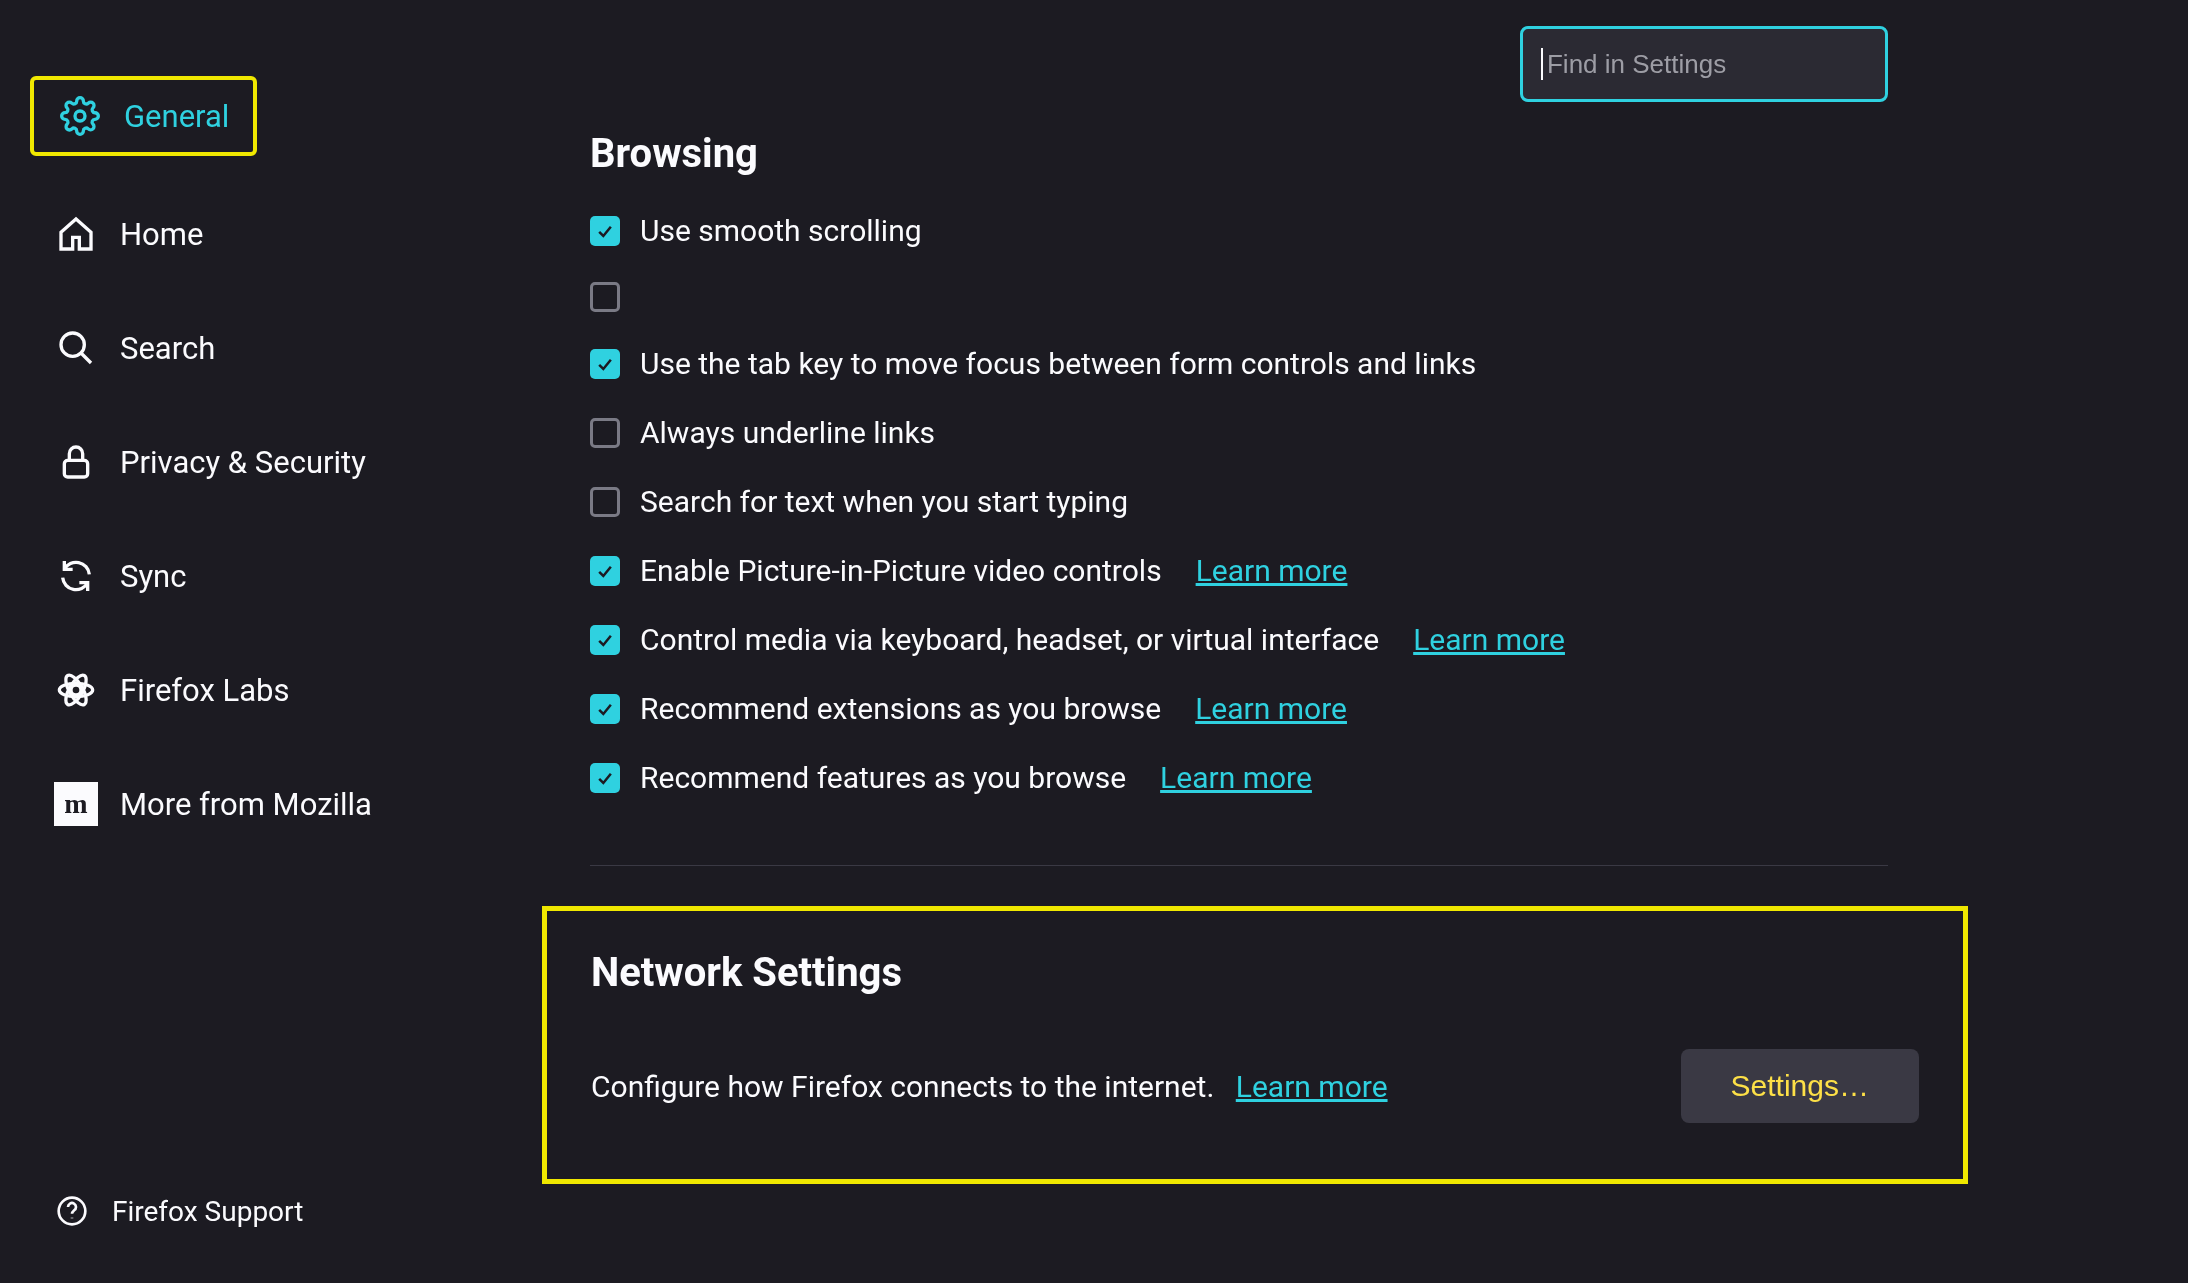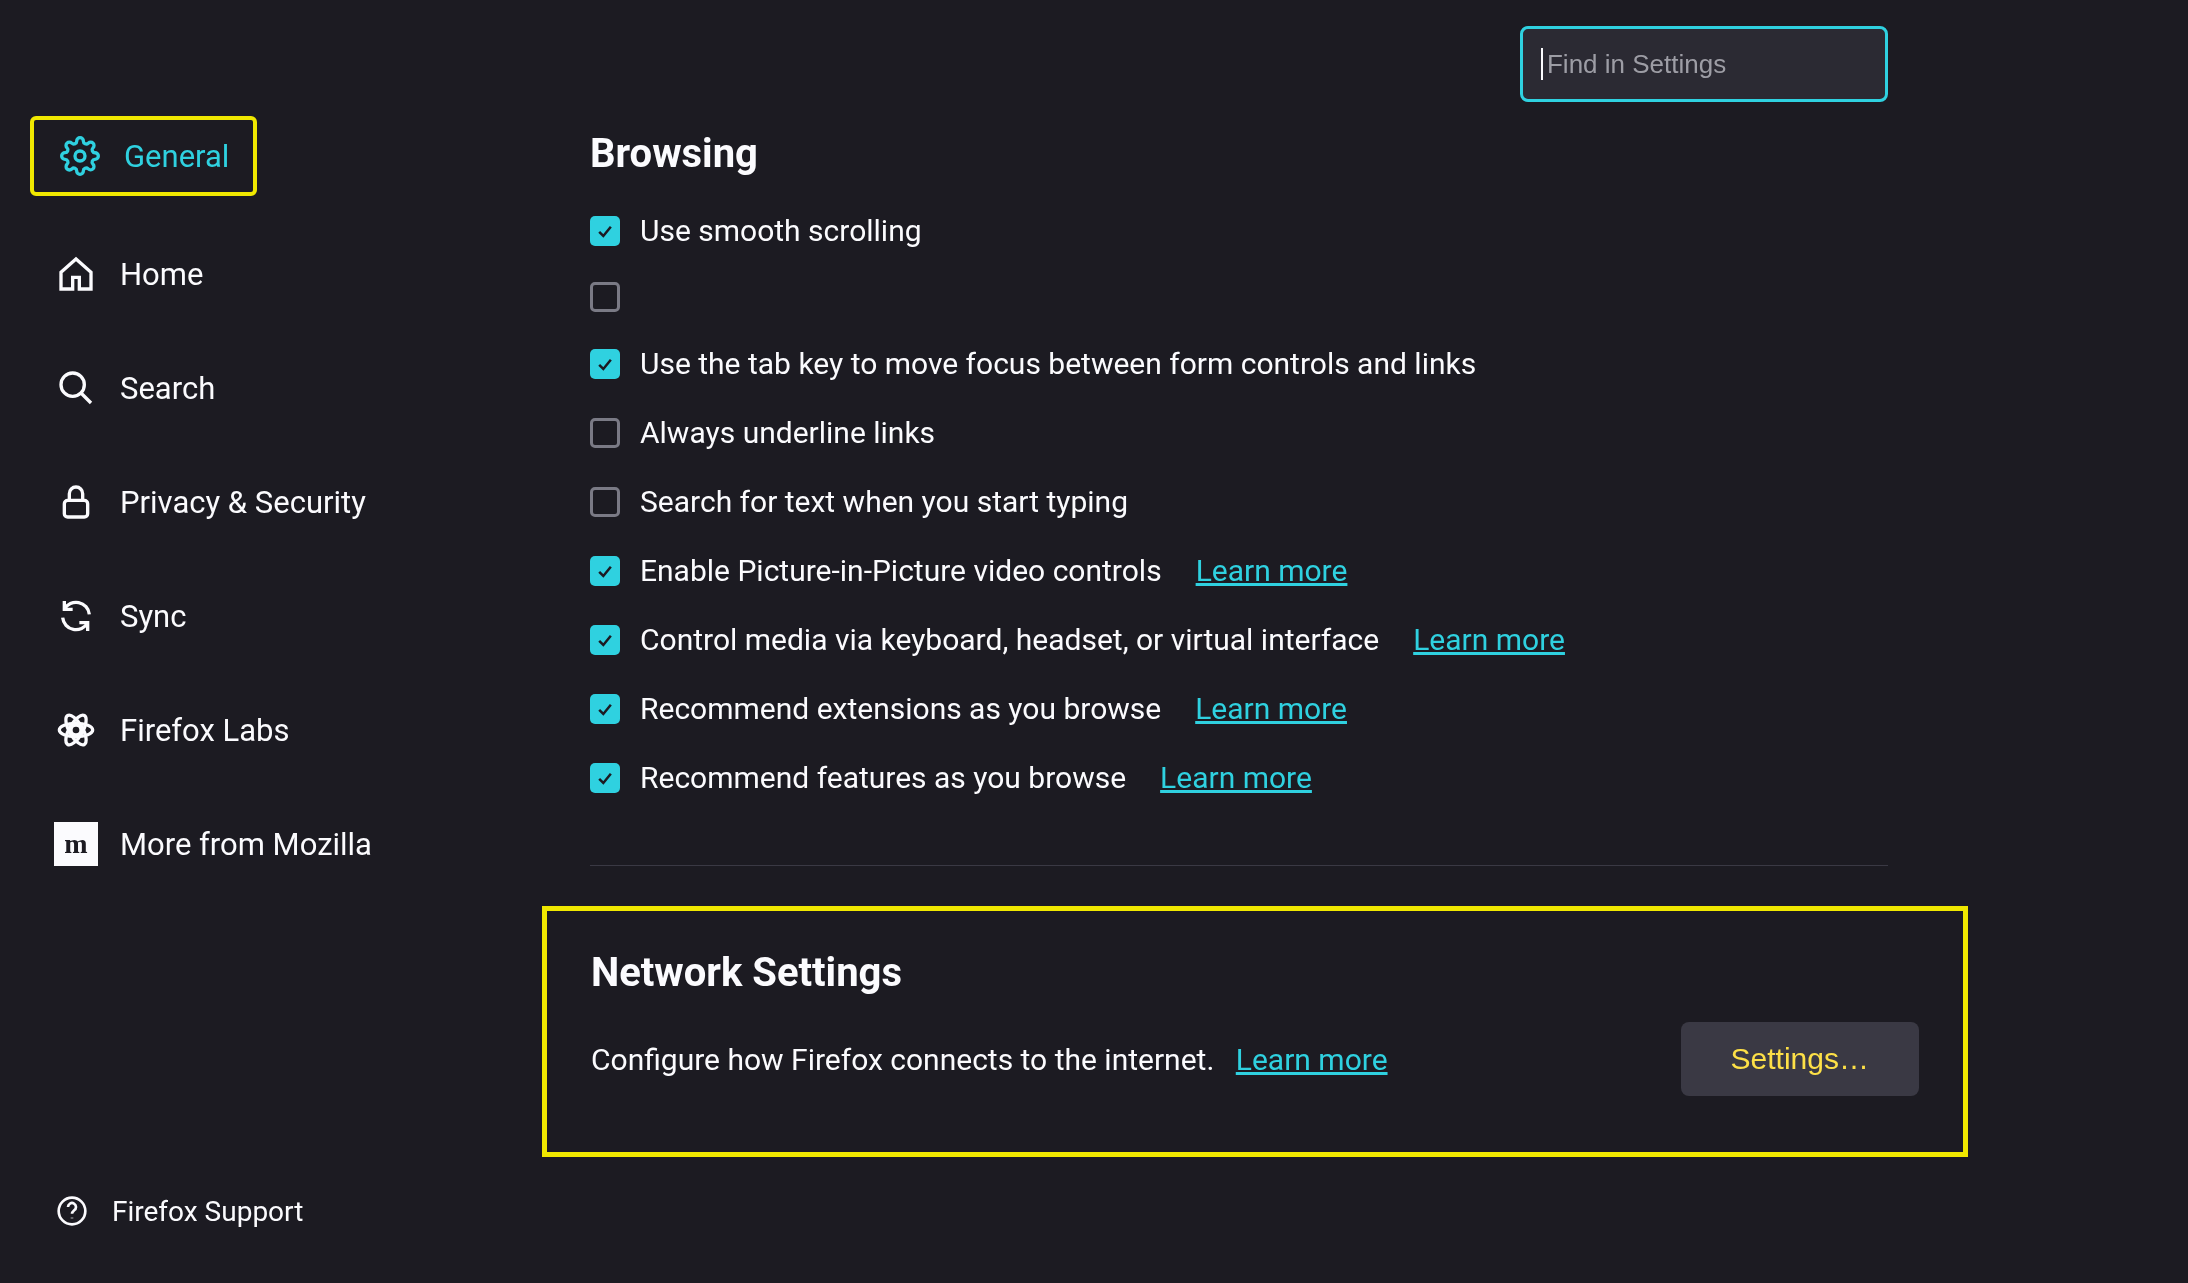--- a/index.html
+++ b/index.html
@@ -13,21 +13,21 @@
   }
   .root {
     display: flex;
     width: 100%;
     height: 100%;
     position: relative;
   }
   
   .sidebar {
     width: 520px;
-    padding-top: 116px;
+    padding-top: 76px;
     padding-left: 30px;
     display: flex;
     flex-direction: column;
     height: 100%;
   }
   .sidebar-items { display: flex; flex-direction: column; gap: 42px; }
   .sidebar-item {
     display: flex;
     align-items: center;
     gap: 22px;
@@ -127,20 +127,21 @@
     margin-bottom: 0;
   }
   .network-section {
     border: 5px solid #f0e800;
     padding: 38px 44px 56px 44px;
     margin-left: -48px;
     margin-right: -80px;
     margin-top: 40px;
     display: flex;
     flex-direction: column;
+    gap: 27px;
   }
   .network-body {
     display: flex;
     align-items: center;
     justify-content: space-between;
     gap: 40px;
     margin-top: 26px;
   }
   .network-text { font-size: 30px; }
   .settings-button {

